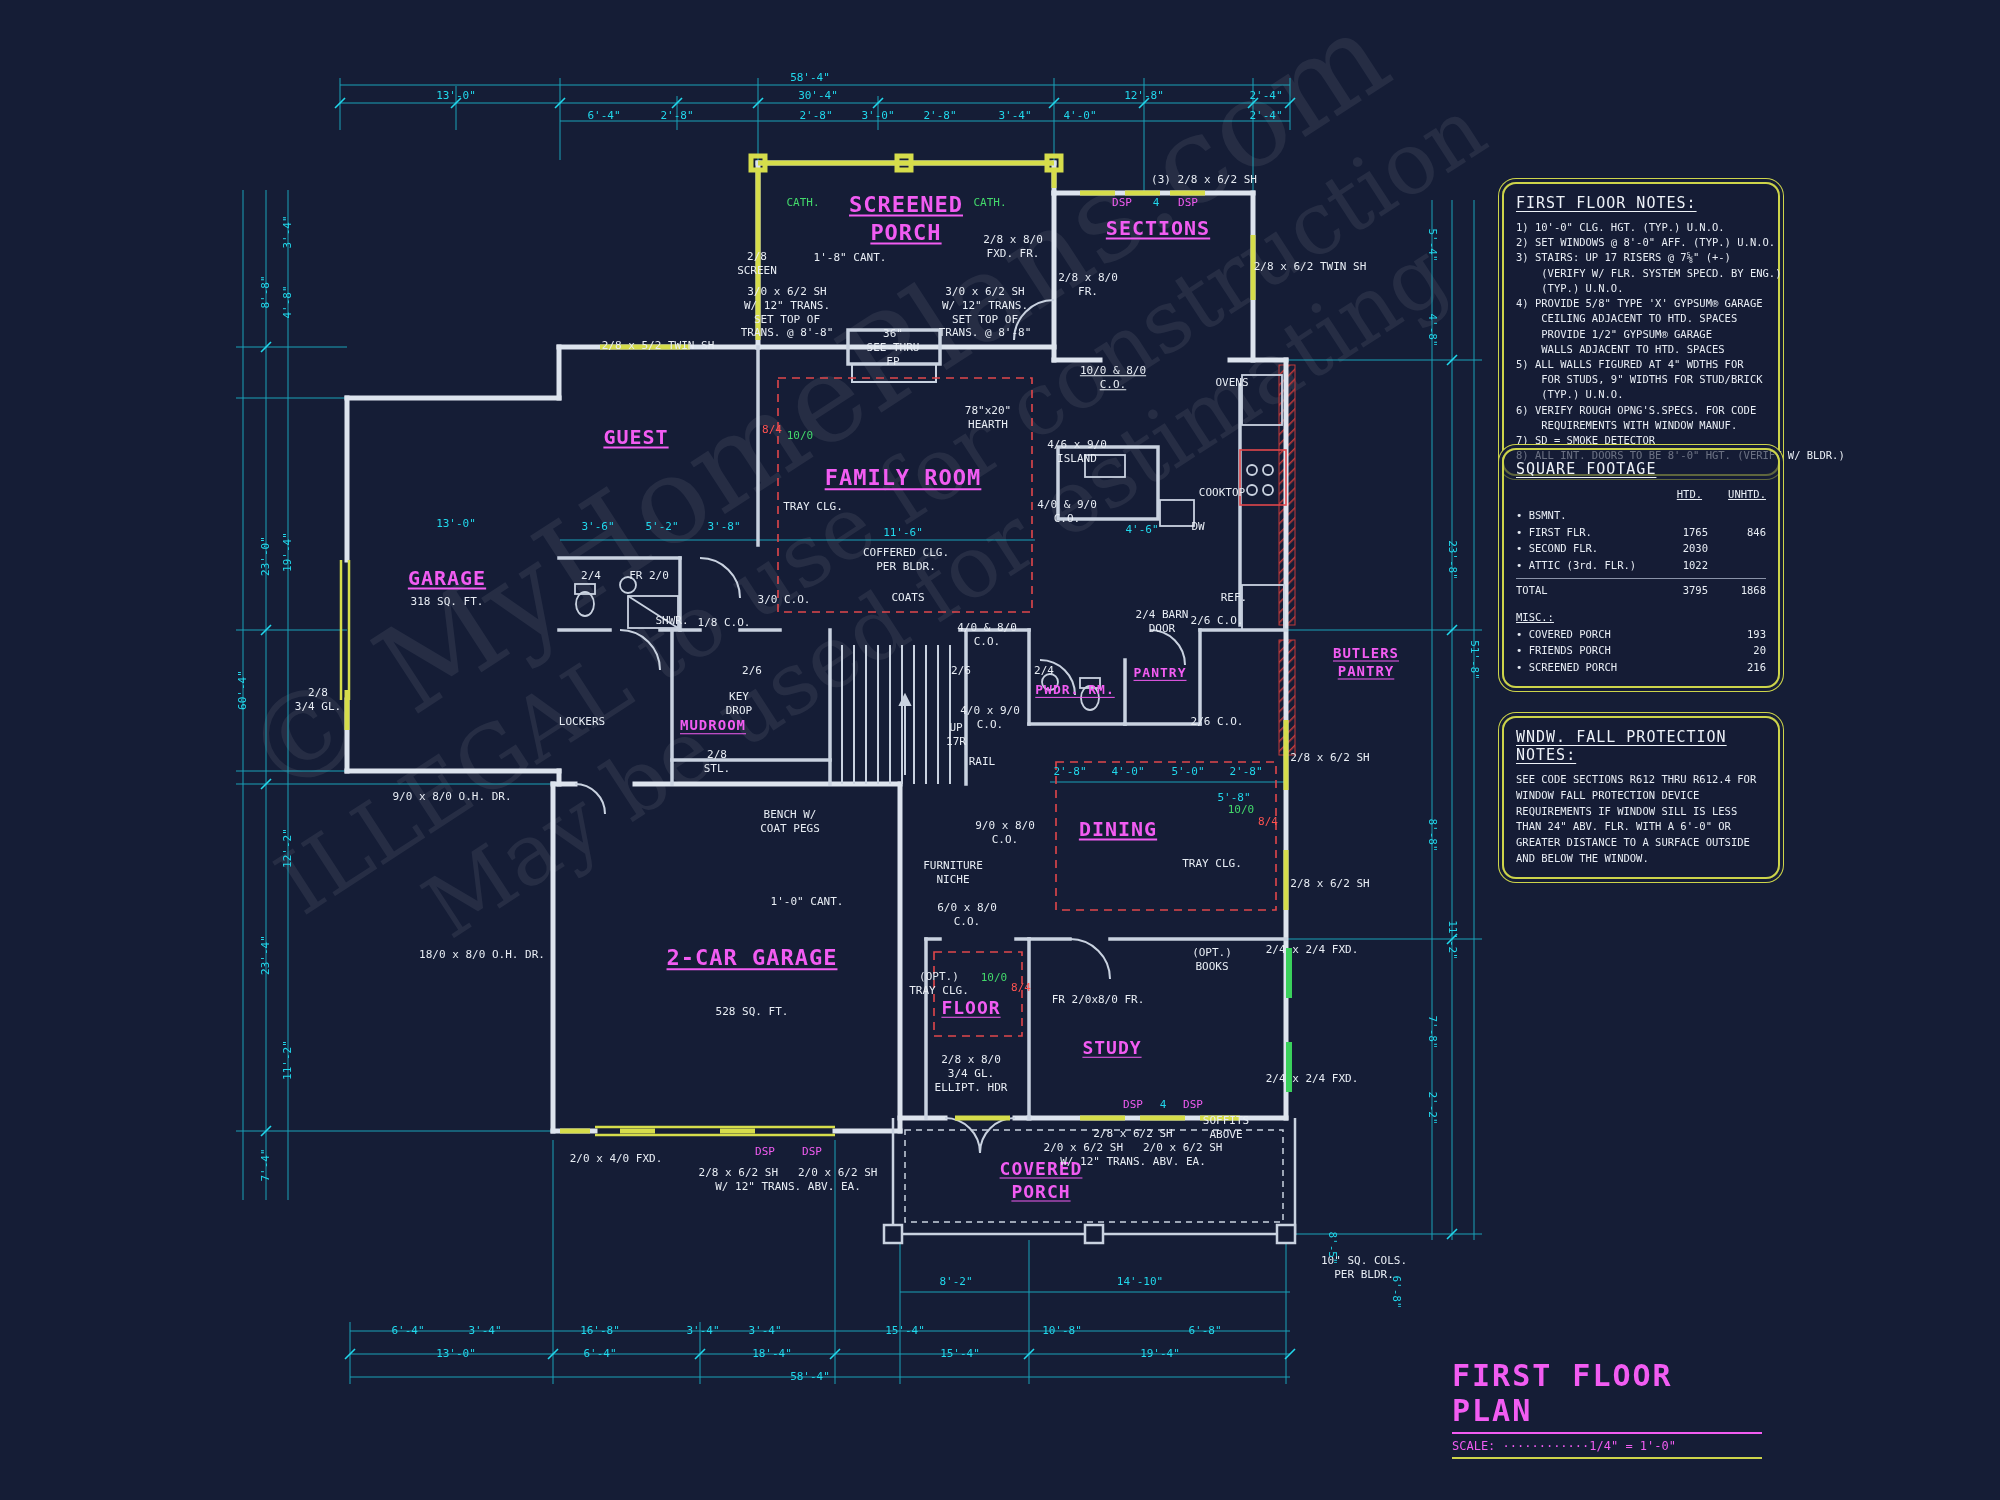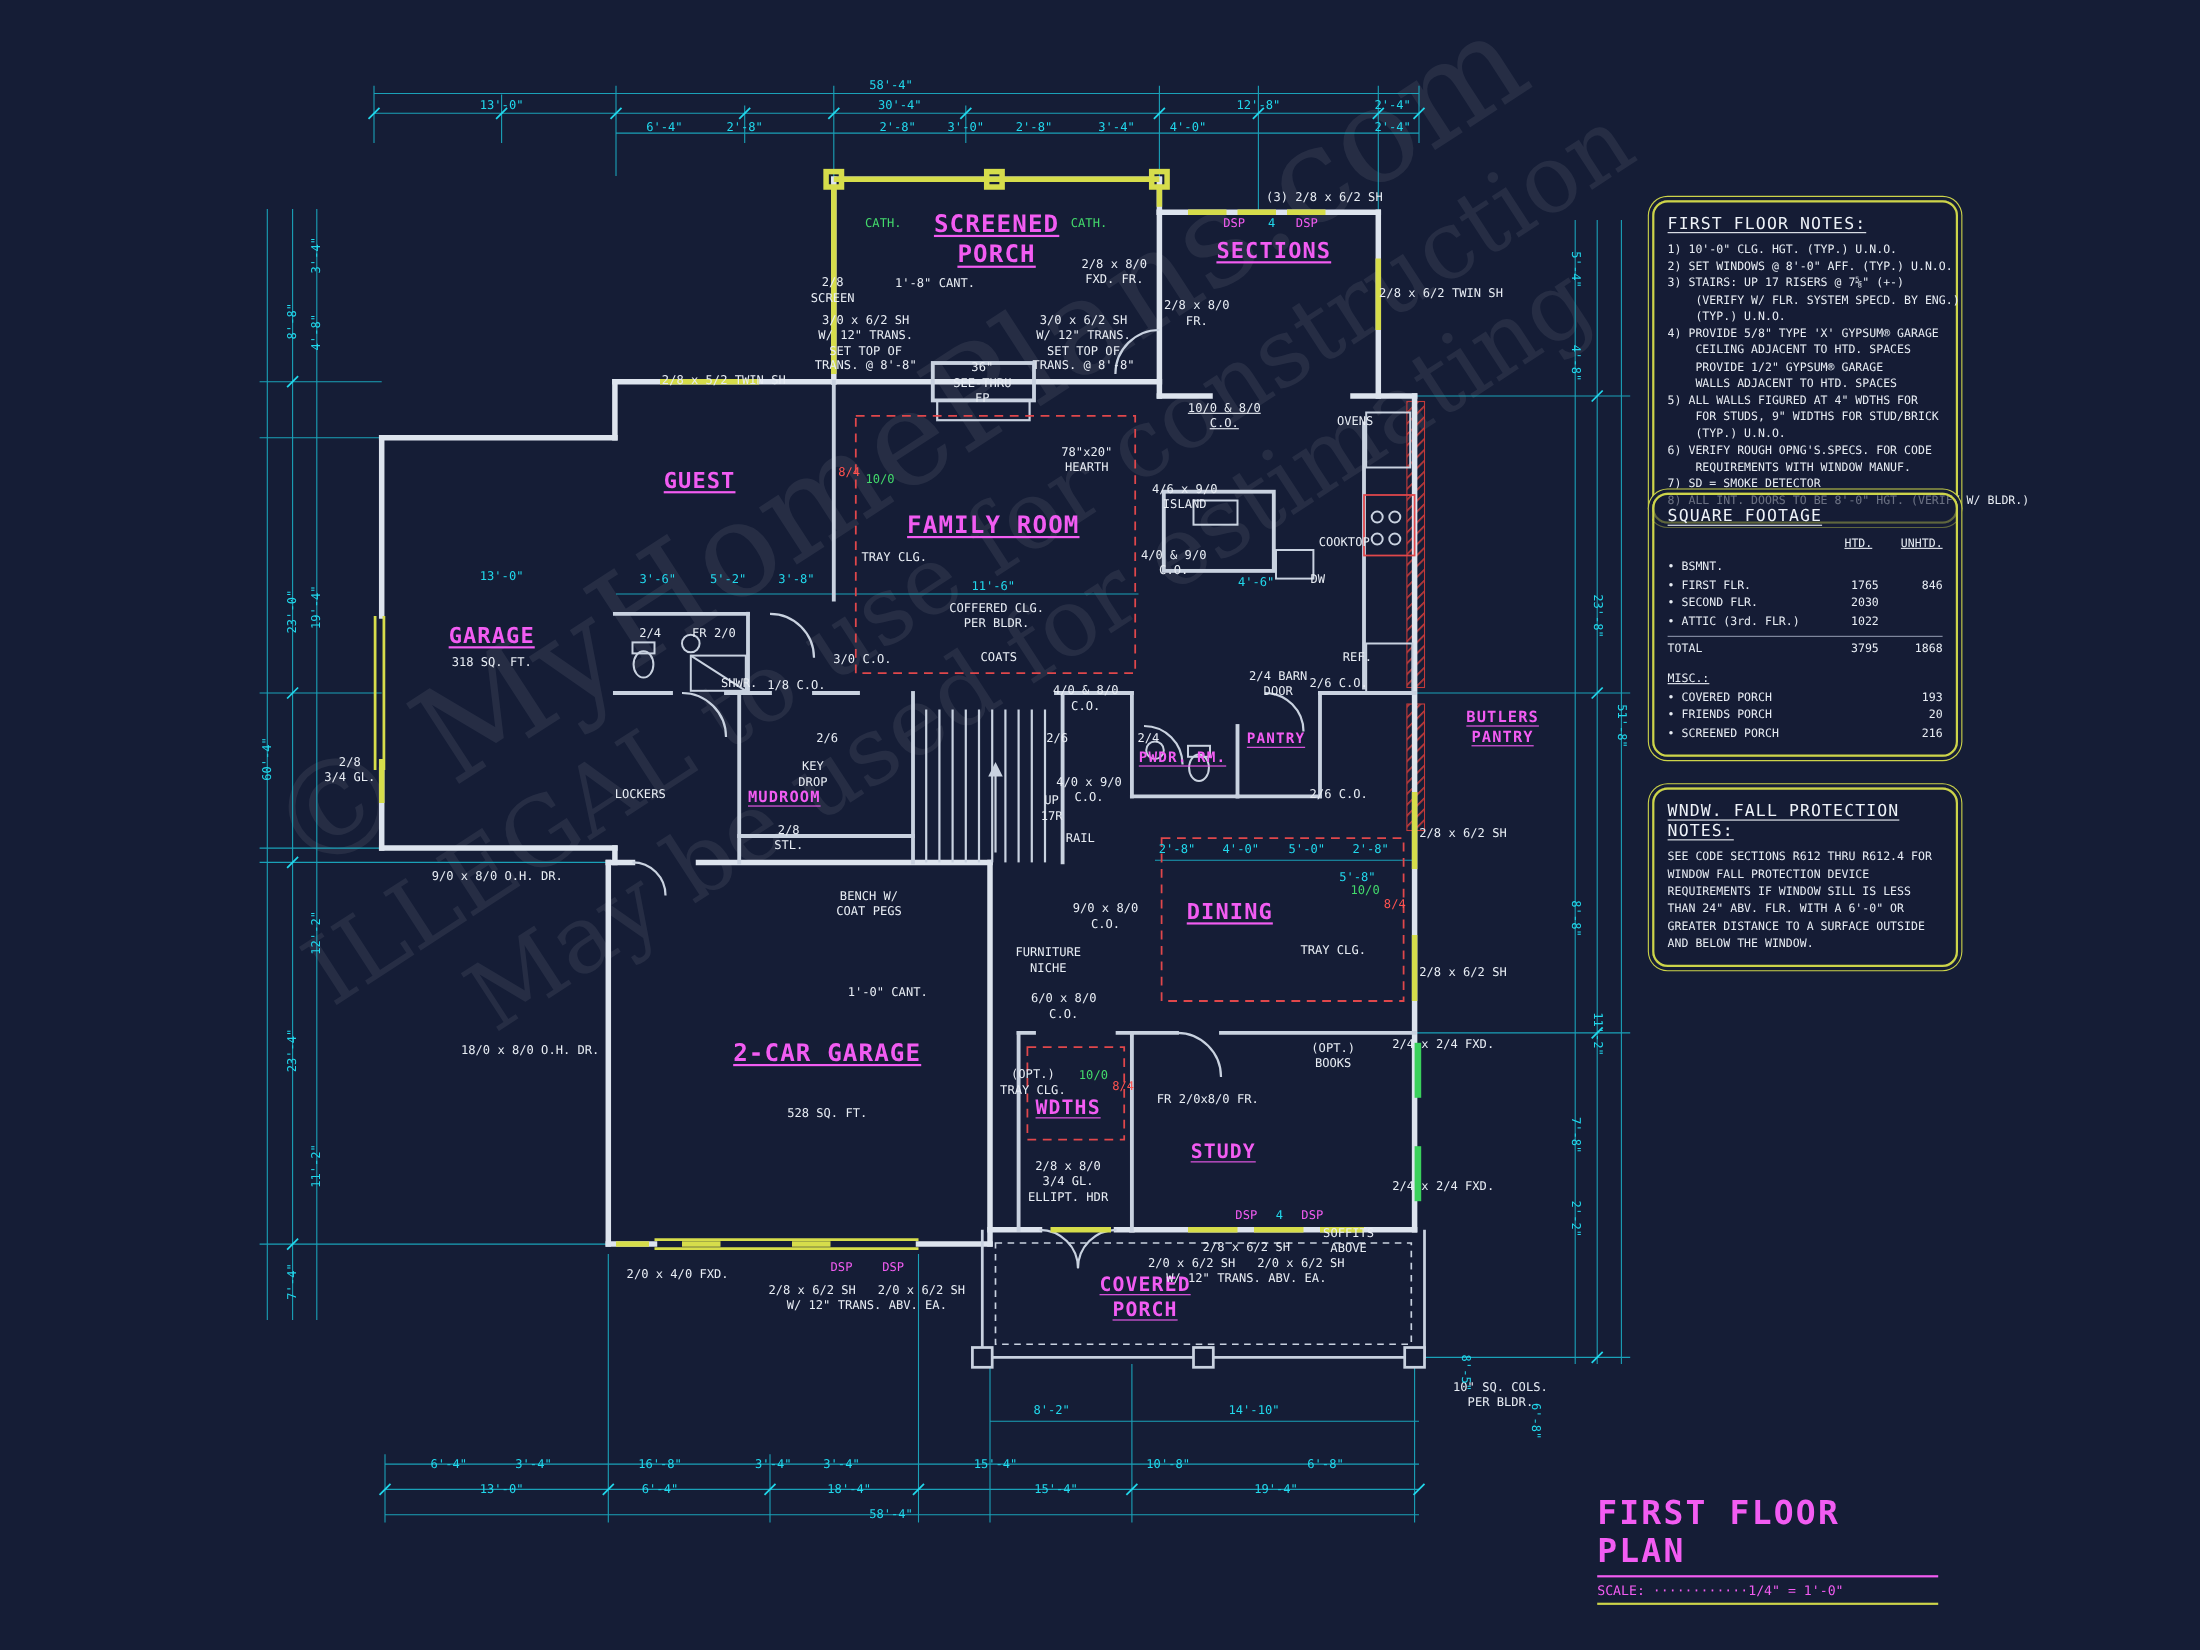--- a/index.html
+++ b/index.html
@@ -292,21 +292,21 @@
       <div class="room-label" style="left: 636px; top: 437px; font-size: 20px; transform: translate(-50%, -50%);">GUEST</div>
       <div class="room-label" style="left: 903px; top: 478px; font-size: 22px; transform: translate(-50%, -50%);">FAMILY ROOM</div>
       <div class="room-label" style="left: 447px; top: 578px; font-size: 20px; transform: translate(-50%, -50%);">GARAGE</div>
       <div class="room-label" style="left: 713px; top: 726px; font-size: 14px; transform: translate(-50%, -50%);">MUDROOM</div>
       <div class="room-label" style="left: 1075px; top: 690px; font-size: 13px; transform: translate(-50%, -50%);">PWDR. RM.</div>
       <div class="room-label" style="left: 1160px; top: 673px; font-size: 13px; transform: translate(-50%, -50%);">PANTRY</div>
       <div class="room-label" style="left: 1366px; top: 662px; font-size: 14px; transform: translate(-50%, -50%);">BUTLERS
 PANTRY</div>
       <div class="room-label" style="left: 1118px; top: 829px; font-size: 20px; transform: translate(-50%, -50%);">DINING</div>
       <div class="room-label" style="left: 752px; top: 958px; font-size: 22px; transform: translate(-50%, -50%);">2-CAR GARAGE</div>
-      <div class="room-label" style="left: 971px; top: 1008px; font-size: 18px; transform: translate(-50%, -50%);">WDTHS</div>
+      <div class="room-label" style="left: 971px; top: 1008px; font-size: 18px; transform: translate(-50%, -50%);">FLOOR</div>
       <div class="room-label" style="left: 1112px; top: 1048px; font-size: 18px; transform: translate(-50%, -50%);">STUDY</div>
       <div class="room-label" style="left: 1041px; top: 1180px; font-size: 18px; transform: translate(-50%, -50%);">COVERED
 PORCH</div>
     </div>
   <div class="layer">
       <div class="anno c-g" style="left: 803px; top: 203px; transform: translate(-50%, -50%);">CATH.</div>
       <div class="anno c-g" style="left: 990px; top: 203px; transform: translate(-50%, -50%);">CATH.</div>
       <div class="anno" style="left: 757px; top: 264px; transform: translate(-50%, -50%);">2/8
 SCREEN</div>
       <div class="anno" style="left: 850px; top: 258px; transform: translate(-50%, -50%);">1'-8" CANT.</div>

